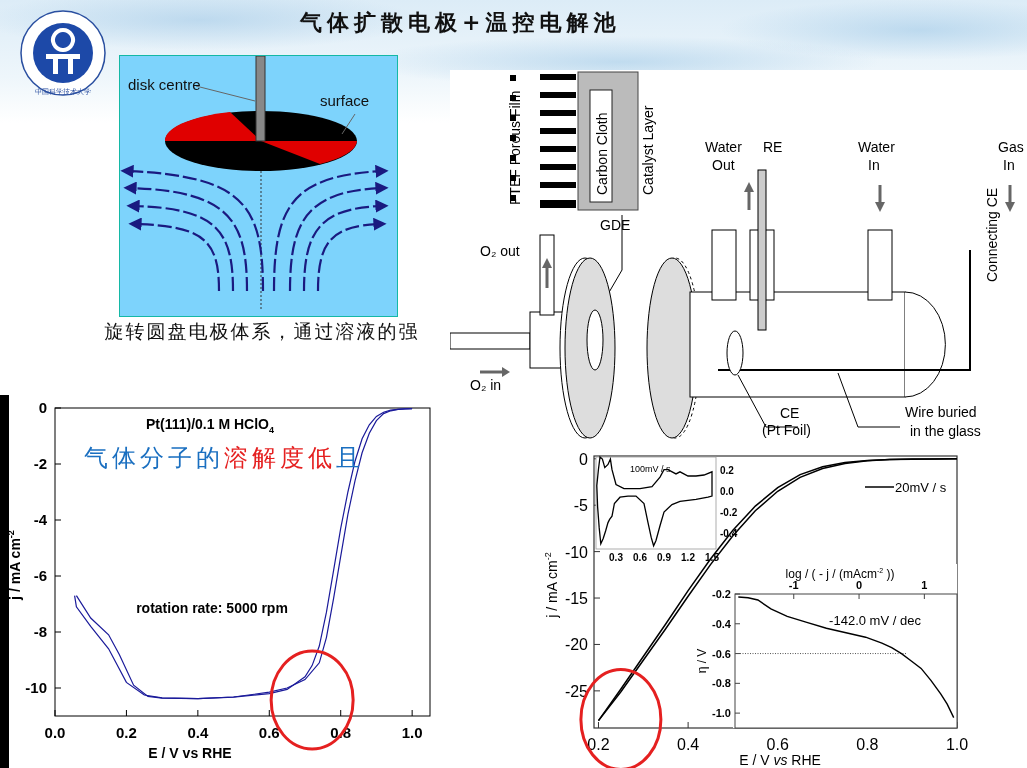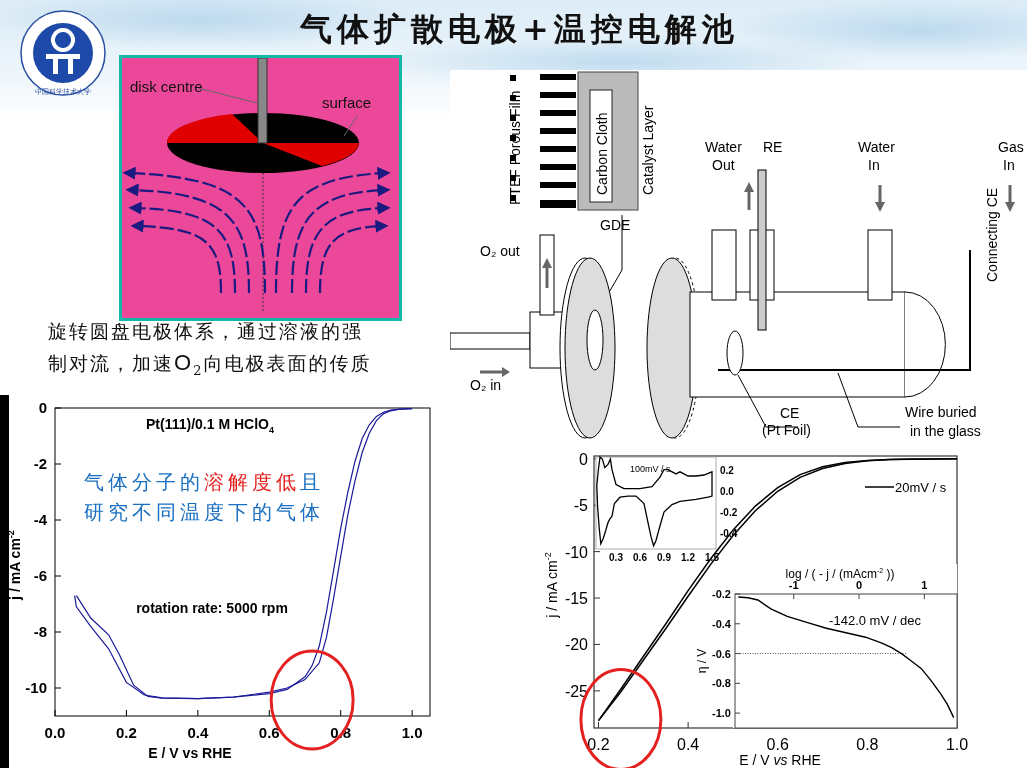--- a/index.html
+++ b/index.html
@@ -5,30 +5,30 @@
   html,body{margin:0;padding:0;}
   body{width:1027px;height:768px;position:relative;overflow:hidden;
        font-family:"DejaVu Sans",sans-serif;
        background:linear-gradient(180deg,#dcecf7 0%,#eef6fb 10%,#ffffff 16%,#ffffff 100%);}
   .sky{position:absolute;left:0;top:0;width:1027px;height:110px;
        background:
         radial-gradient(ellipse 220px 30px at 200px 20px, rgba(160,200,230,.55), transparent),
         radial-gradient(ellipse 260px 26px at 620px 62px, rgba(150,195,228,.5), transparent),
         radial-gradient(ellipse 200px 30px at 920px 30px, rgba(150,195,228,.5), transparent);}
   .title{position:absolute;left:300px;top:8px;font-family:"DejaVu Serif",serif;
-         font-size:32px;letter-spacing:5px;color:#111;font-weight:bold;}
+         font-size:22px;letter-spacing:5px;color:#111;font-weight:bold;}
   .logo{position:absolute;left:18px;top:8px;width:90px;height:90px;}
-  .rde{position:absolute;left:119px;top:55px;width:277px;height:260px;background:#ec4899;border:3px solid #14b8a6;}
-  .caption{position:absolute;left:48px;top:316px;width:400px;font-family:"DejaVu Serif",serif;
-           font-size:19px;line-height:31px;color:#111;letter-spacing:2px;}
+  .rde{position:absolute;left:119px;top:55px;width:277px;height:260px;background:#7dd3fc;border:1px solid #14b8a6;}
+  .caption{position:absolute;left:62px;top:316px;width:400px;font-family:"DejaVu Serif",serif;
+           font-size:19px;line-height:31px;color:#111;letter-spacing:2px;text-align:center;}
   .blackbar{position:absolute;left:0;top:395px;width:9px;height:373px;background:#000;}
   .chart1{position:absolute;left:0;top:395px;width:440px;height:373px;}
   .cell{position:absolute;left:450px;top:70px;width:577px;height:380px;background:#fff;}
   .chart2{position:absolute;left:530px;top:445px;width:497px;height:323px;background:#fff;}
-  .note{position:absolute;left:84px;top:469px;font-family:Liberation Mono, monospace;font-size:20px;
+  .note{position:absolute;left:84px;top:443px;font-family:Liberation Sans, sans-serif;font-size:24px;
         line-height:30px;color:#1a6fc0;letter-spacing:4px;}
   .note .red{color:#e52020;}
   svg text{font-family:"Liberation Sans",sans-serif;}
 </style>
 </head>
 <body>
 
 <div class="sky"></div>
 
 <svg class="logo" viewBox="0 0 90 90">
@@ -67,23 +67,20 @@
       <path d="M154 235 C154 150 172 120 262 115" marker-end="url(#ah)"></path>
       <path d="M170 235 C170 165 187 135 262 132" marker-end="url(#ah)"></path>
       <path d="M184 235 C184 175 200 152 262 150" marker-end="url(#ah)"></path>
       <path d="M198 235 C198 185 212 170 260 168" marker-end="url(#ah)"></path>
     </g>
   </svg>
 </div>
 
 <div class="caption">
   <div>旋转圆盘电极体系，通过溶液的强</div>
-  <div>
-    <span>制对流，加速</span><span style="font-family:'Liberation Sans',sans-serif;font-size:22px">O</span><sub style="font-size:13px">2</sub><span>向电极表面的传质</span>
-  </div>
 </div>
 
 <div class="blackbar"></div>
 
 <svg class="chart1" id="chart1" viewBox="0 0 440 373">
   <rect x="55" y="13" width="375" height="308" fill="#fff" stroke="#000" stroke-width="1"></rect>
   <g id="c1-ticks">
       <line x1="55" y1="321" x2="55" y2="315" stroke="#000"></line>
       <text x="55" y="343" font-size="15" font-weight="bold" text-anchor="middle">0.0</text>
       <line x1="126.42857142857143" y1="321" x2="126.42857142857143" y2="315" stroke="#000"></line>
@@ -115,21 +112,20 @@
     </g>
   <text x="210" y="34" font-size="14" font-weight="bold" text-anchor="middle"><tspan>Pt(111)/0.1 M HClO</tspan><tspan dy="4" font-size="9">4</tspan></text>
   <text x="212" y="218" font-size="14" font-weight="bold" text-anchor="middle">rotation rate: 5000 rpm</text>
   <text x="190" y="363" font-size="14" font-weight="bold" text-anchor="middle">E / V vs RHE</text>
   <text transform="translate(20,170) rotate(-90)" font-size="14" font-weight="bold" text-anchor="middle"><tspan>j / mA cm</tspan><tspan dy="-6" font-size="9">-2</tspan></text>
   <ellipse id="c1-circle" fill="none" stroke="#e52020" stroke-width="3" rx="41" ry="49" cx="312.1428571428571" cy="305"></ellipse>
 </svg>
 
 <div class="note">
   <div><span>气体分子的</span><span class="red">溶解度低</span><span>且</span></div>
-  <div>研究不同温度下的气体</div>
 </div>
 
 <div class="cell">
   <svg width="577" height="380" viewBox="0 0 577 380" font-family="Liberation Serif, serif">
 
     <g>
       <g fill="#000">
         <rect x="60" y="5" width="6" height="6"></rect>
           <rect x="60" y="25" width="6" height="6"></rect>
           <rect x="60" y="45" width="6" height="6"></rect>

